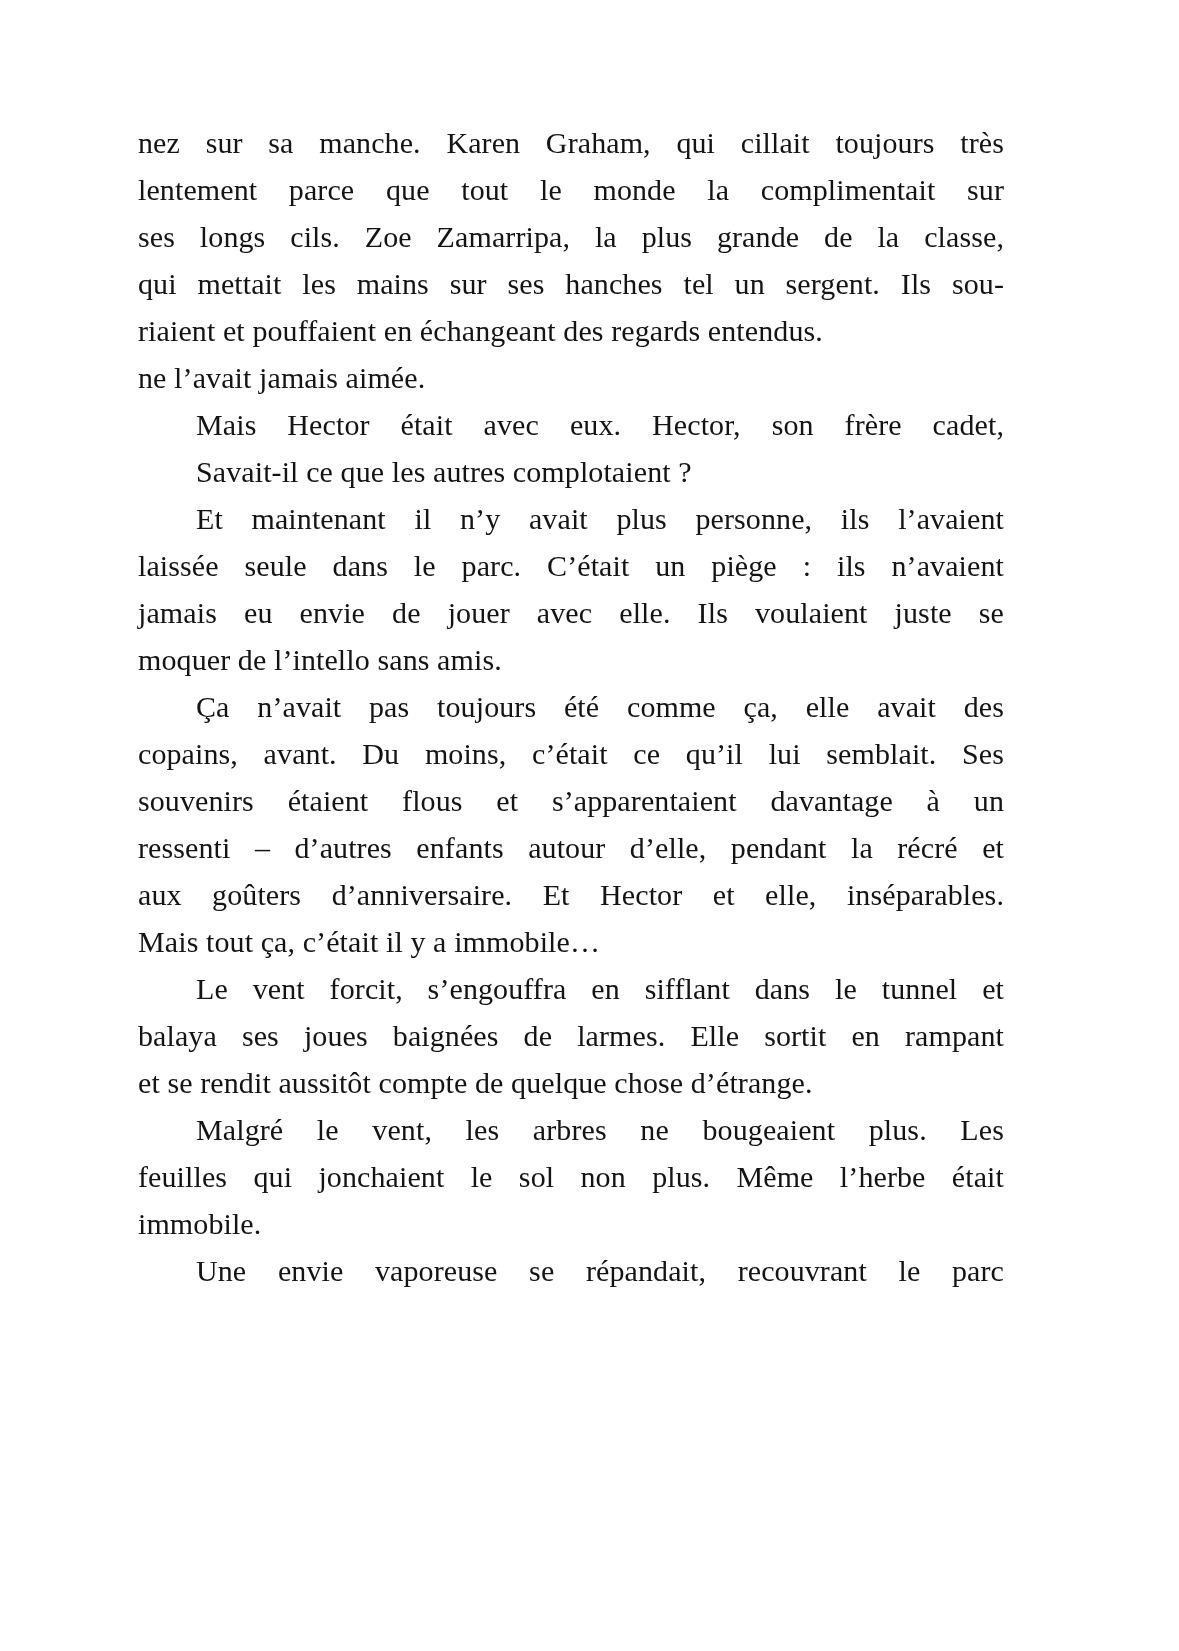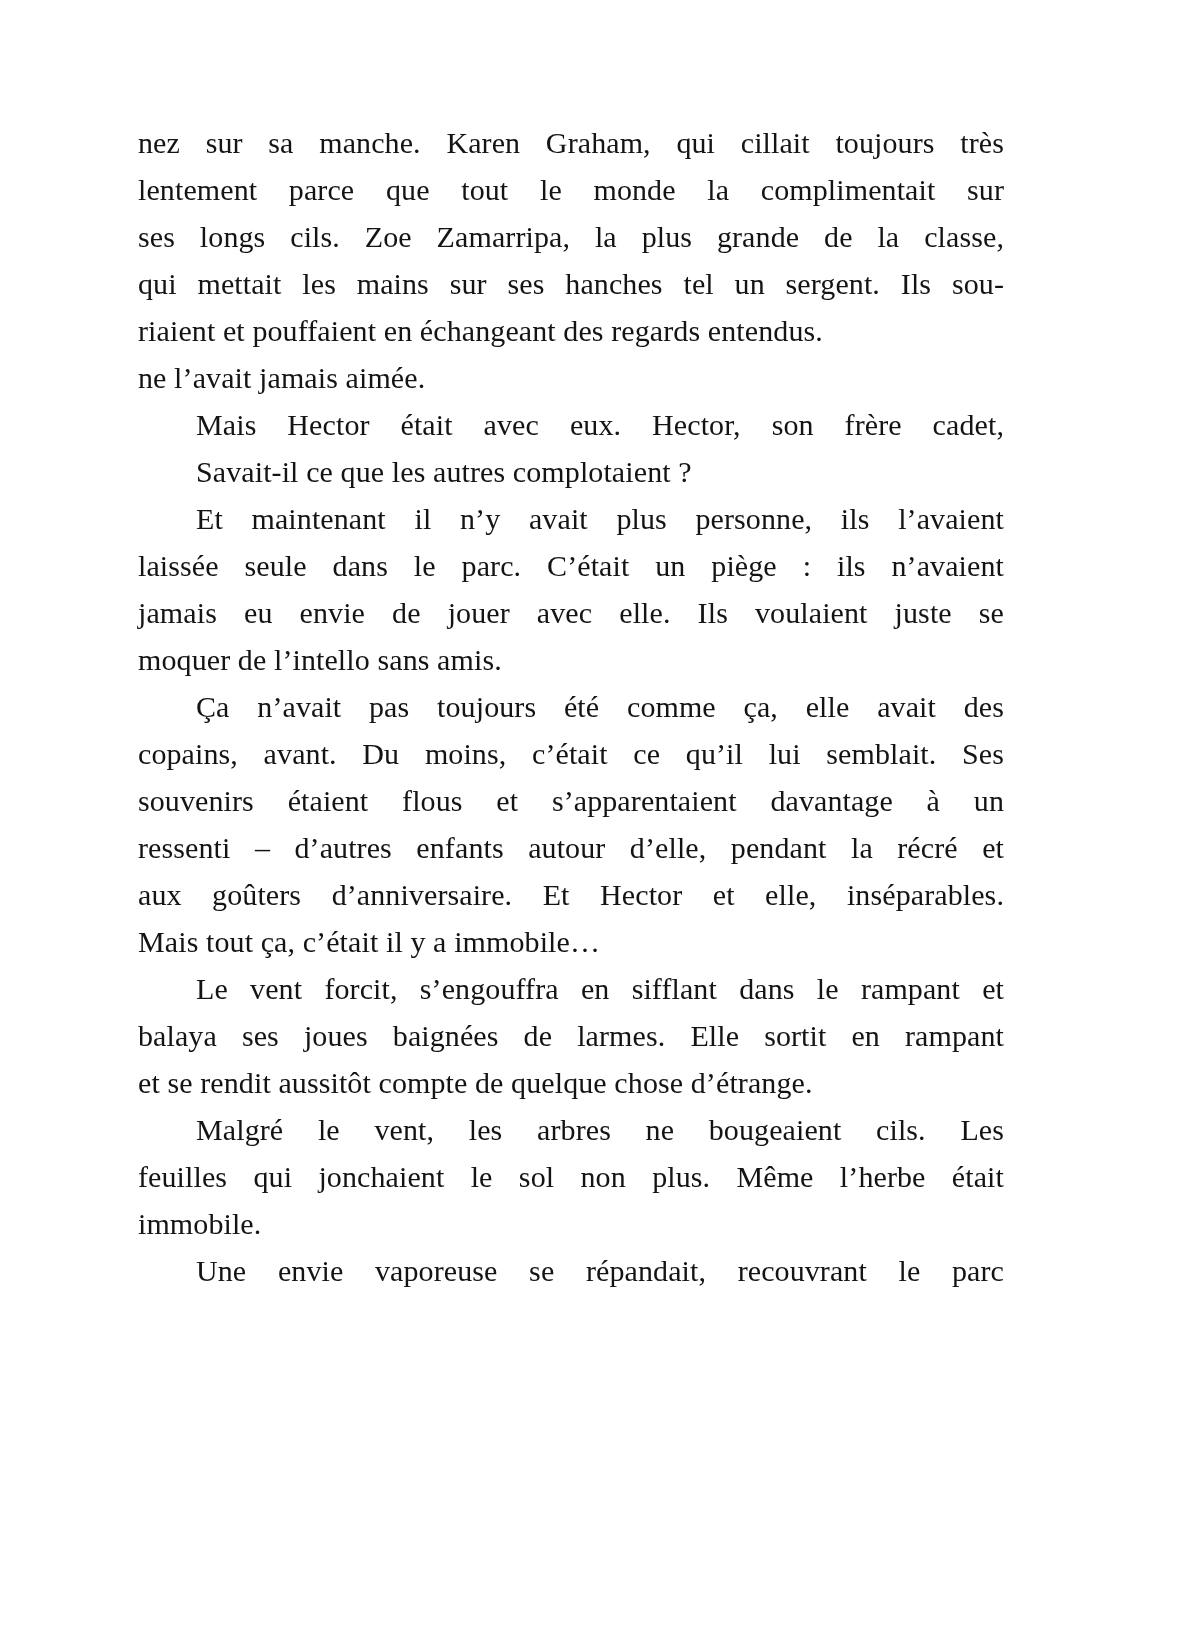--- a/index.html
+++ b/index.html
@@ -65,23 +65,23 @@
     <div class="line indent">Et maintenant il n’y avait plus personne, ils l’avaient</div>
     <div class="line">laissée seule dans le parc. C’était un piège : ils n’avaient</div>
     <div class="line">jamais eu envie de jouer avec elle. Ils voulaient juste se</div>
     <div class="line end">moquer de l’intello sans amis.</div>
     <div class="line indent">Ça n’avait pas toujours été comme ça, elle avait des</div>
     <div class="line">copains, avant. Du moins, c’était ce qu’il lui semblait. Ses</div>
     <div class="line">souvenirs étaient flous et s’apparentaient davantage à un</div>
     <div class="line">ressenti – d’autres enfants autour d’elle, pendant la récré et</div>
     <div class="line">aux goûters d’anniversaire. Et Hector et elle, inséparables.</div>
     <div class="line end">Mais tout ça, c’était il y a immobile…</div>
-    <div class="line indent">Le vent forcit, s’engouffra en sifflant dans le rampant et</div>
+    <div class="line indent">Le vent forcit, s’engouffra en sifflant dans le tunnel et</div>
     <div class="line">balaya ses joues baignées de larmes. Elle sortit en rampant</div>
     <div class="line end">et se rendit aussitôt compte de quelque chose d’étrange.</div>
-    <div class="line indent">Malgré le vent, les arbres ne bougeaient cils. Les</div>
+    <div class="line indent">Malgré le vent, les arbres ne bougeaient plus. Les</div>
     <div class="line">feuilles qui jonchaient le sol non plus. Même l’herbe était</div>
     <div class="line end">immobile.</div>
     <div class="line indent">Une envie vaporeuse se répandait, recouvrant le parc</div>
     <div class="line end">d’une nappe de brouillard.</div>
   </div>
   <div class="page-number">·8·</div>
 </div>
 
 </body></html>

